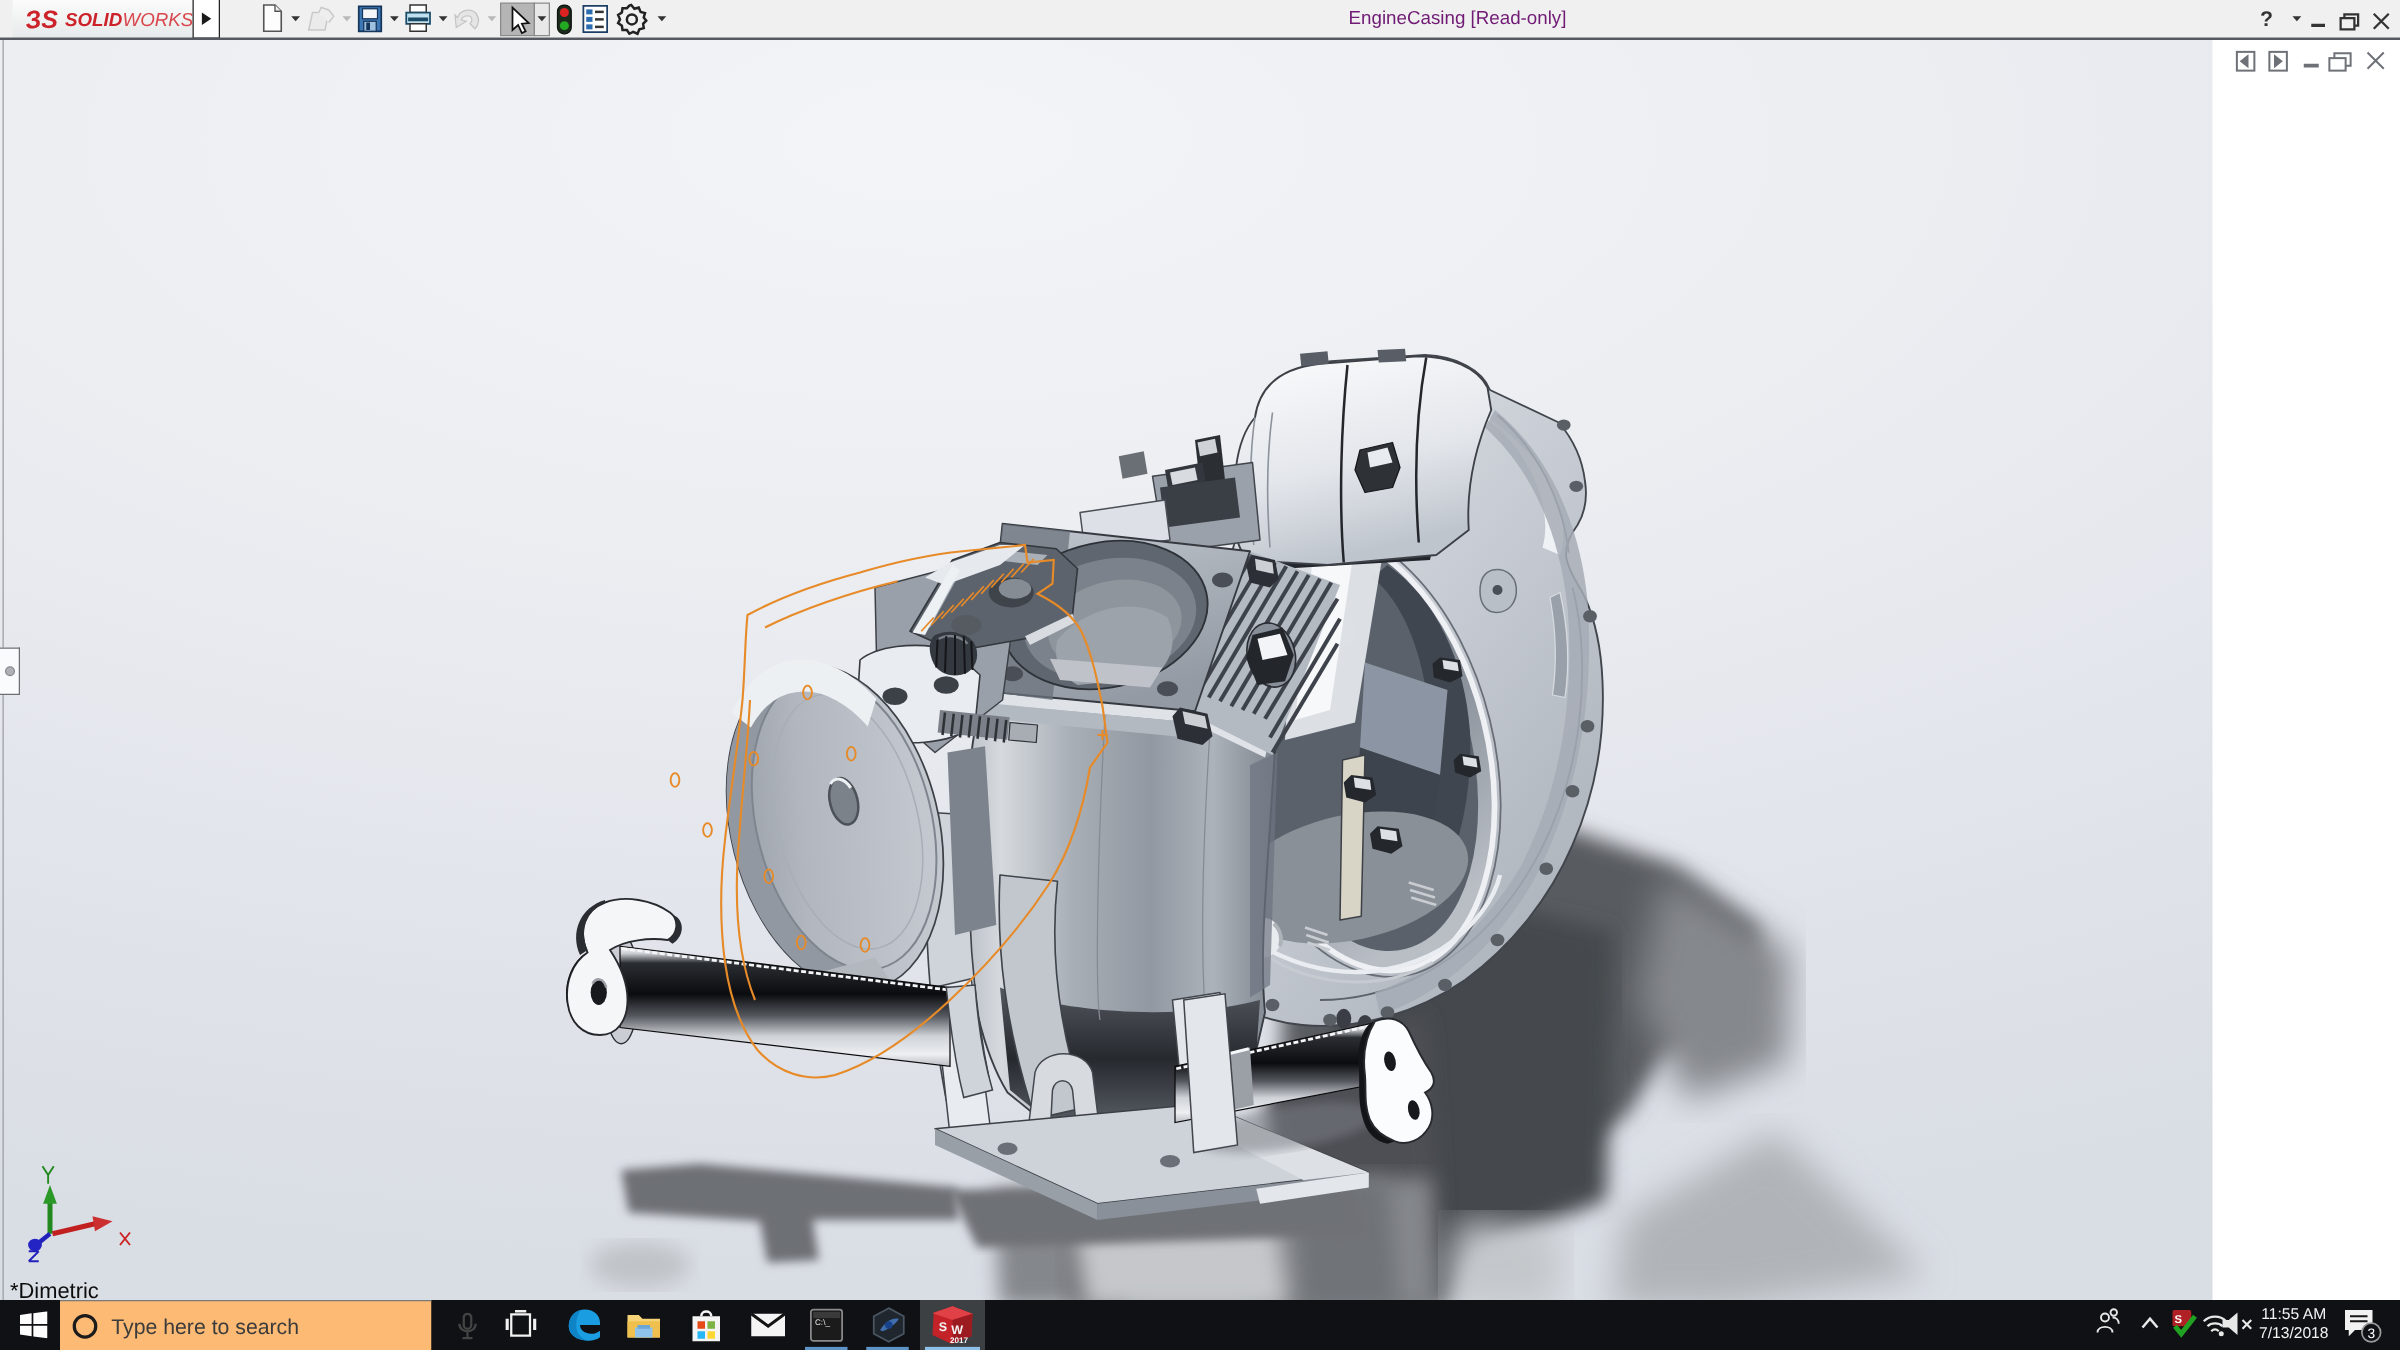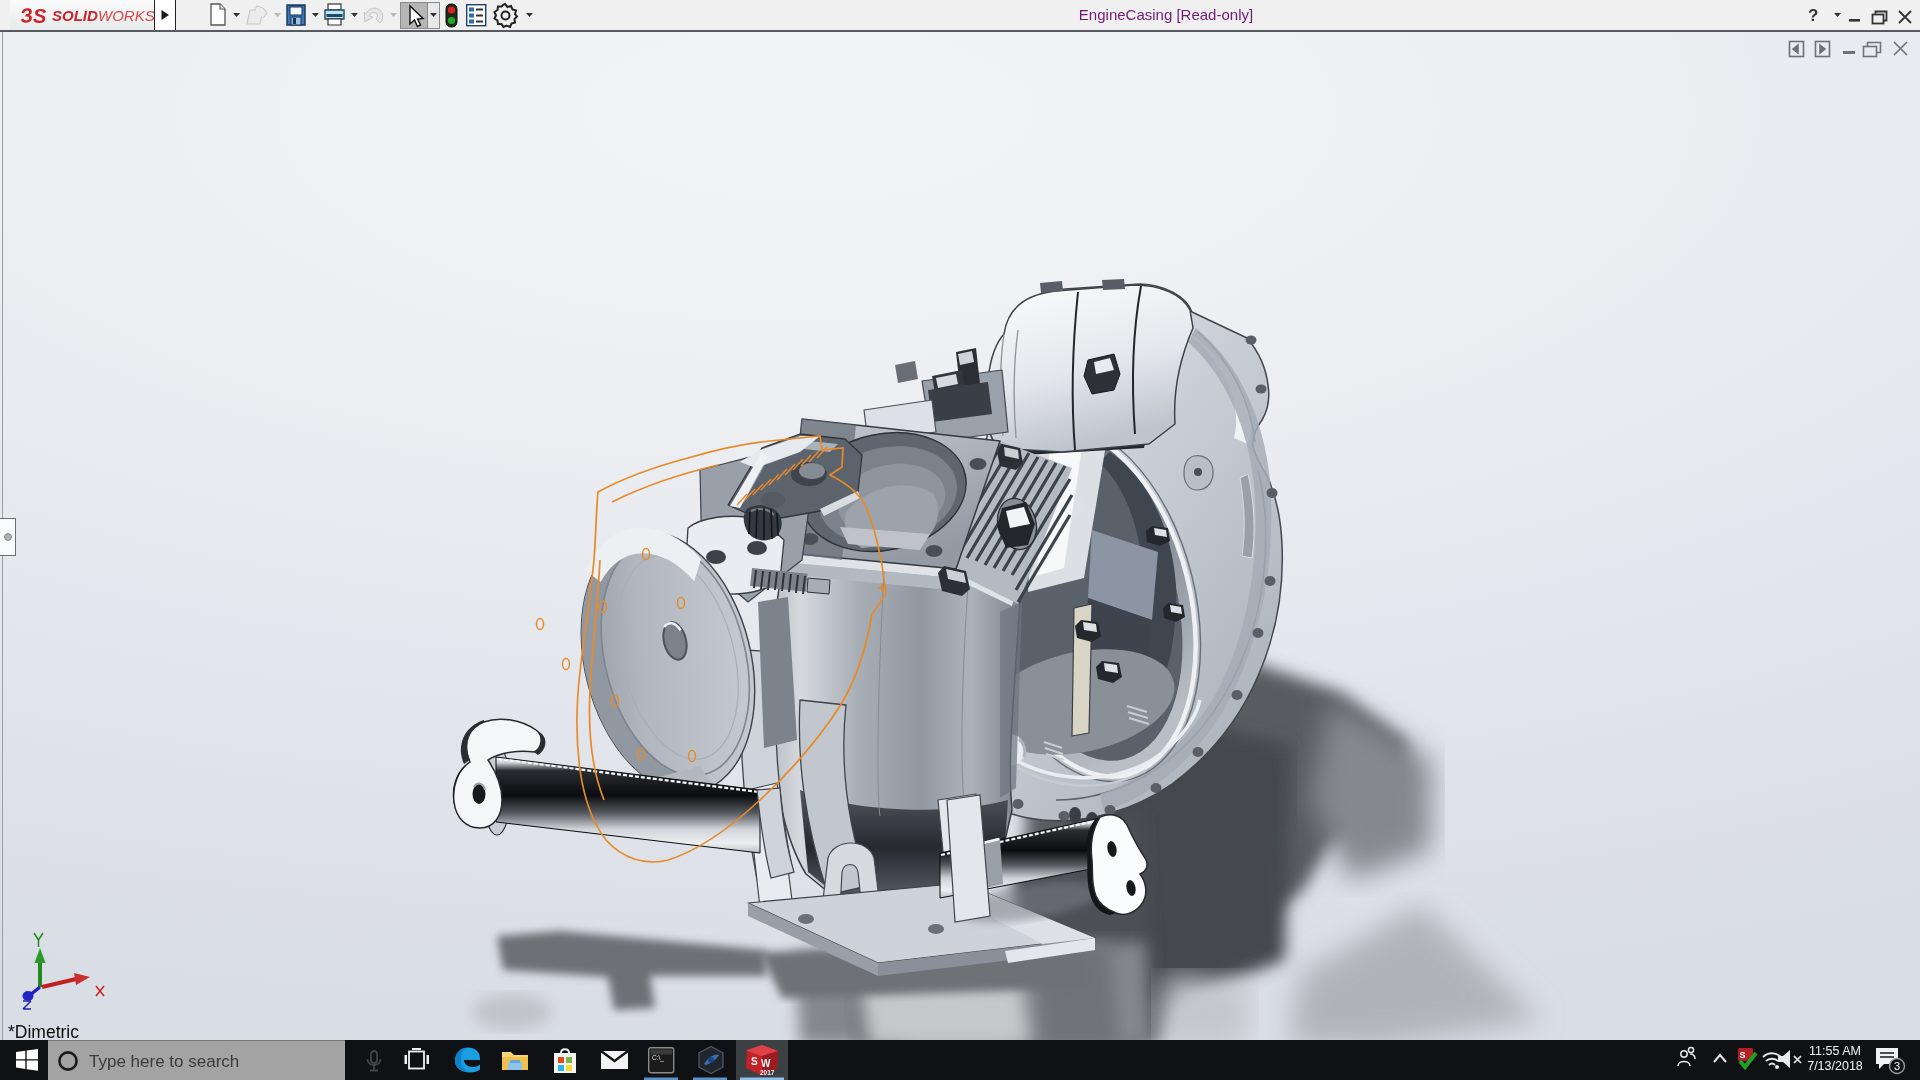--- a/index.html
+++ b/index.html
@@ -2,28 +2,28 @@
 <html><head>
 <meta charset="utf-8">
 <style>
 * { margin:0; padding:0; box-sizing:border-box; }
 html,body { width:1920px; height:1080px; overflow:hidden; font-family:"Liberation Sans", sans-serif; -webkit-font-smoothing:antialiased; }
 #titlebar { position:absolute; left:0; top:0; width:1920px; height:30px; background:#f0f0f0; }
 #titlebar .tbline { position:absolute; left:0; top:30px; width:1920px; height:2px; background:#565a60; }
 #logo { position:absolute; left:10px; top:0; width:144px; height:30px; background:linear-gradient(180deg,#fbfbfb,#e7eaea); display:flex; align-items:center; }
 #flyout { position:absolute; left:154px; top:0; width:22px; height:31px; background:#fff; border:1px solid #222; border-top:none; display:flex; align-items:center; justify-content:center; }
 #title { position:absolute; left:1166px; top:0; height:30px; line-height:30px; font-size:15px; color:#701a75; transform:translateX(-50%); white-space:nowrap; }
-#viewport { position:absolute; left:0; top:32px; width:1920px; height:1008px;
+#viewport { position:absolute; left:0; top:32px; width:1770px; height:1008px;
   background:radial-gradient(120% 90% at 42% 8%, #f2f4f7 0%, #eceef2 35%, #e3e6ec 65%, #d9dde4 100%);text-align:right; }
 #viewport .leftline { position:absolute; left:2px; top:0; width:1px; height:1008px; background:#9a9da2; }
 #lefttab { position:absolute; left:0px; top:486px; width:16px; height:38px; background:#fafbfc; border:1px solid #6c6f74; border-left:none; }
 #lefttab .dot { position:absolute; left:4px; top:14px; width:8px; height:8px; border-radius:50%; background:#aeb1b6; border:1px solid #85888d; }
 
 #taskbar { position:absolute; left:0; top:1040px; width:1920px; height:40px; background:#101114; }
-#searchbox { position:absolute; left:48px; top:0px; width:297px; height:40px; background:#a3a3a3; border-top:1px solid #7a7a7a; }
+#searchbox { position:absolute; left:48px; top:0px; width:297px; height:40px; background:#fdba74; border-top:1px solid #7a7a7a; }
 svg text { font-family:"Liberation Sans", sans-serif; }
 </style>
 </head>
 <body>
 
 <div id="titlebar">
   <div id="logo">
     <svg width="144" height="30" viewBox="0 0 144 30">
       <text x="10" y="22" font-size="20" font-weight="bold" font-style="italic" fill="#cc2229" transform="rotate(-8 20 15)">З</text>
       <text x="23" y="22.5" font-size="20" font-weight="bold" font-style="italic" fill="#cc2229">S</text>

